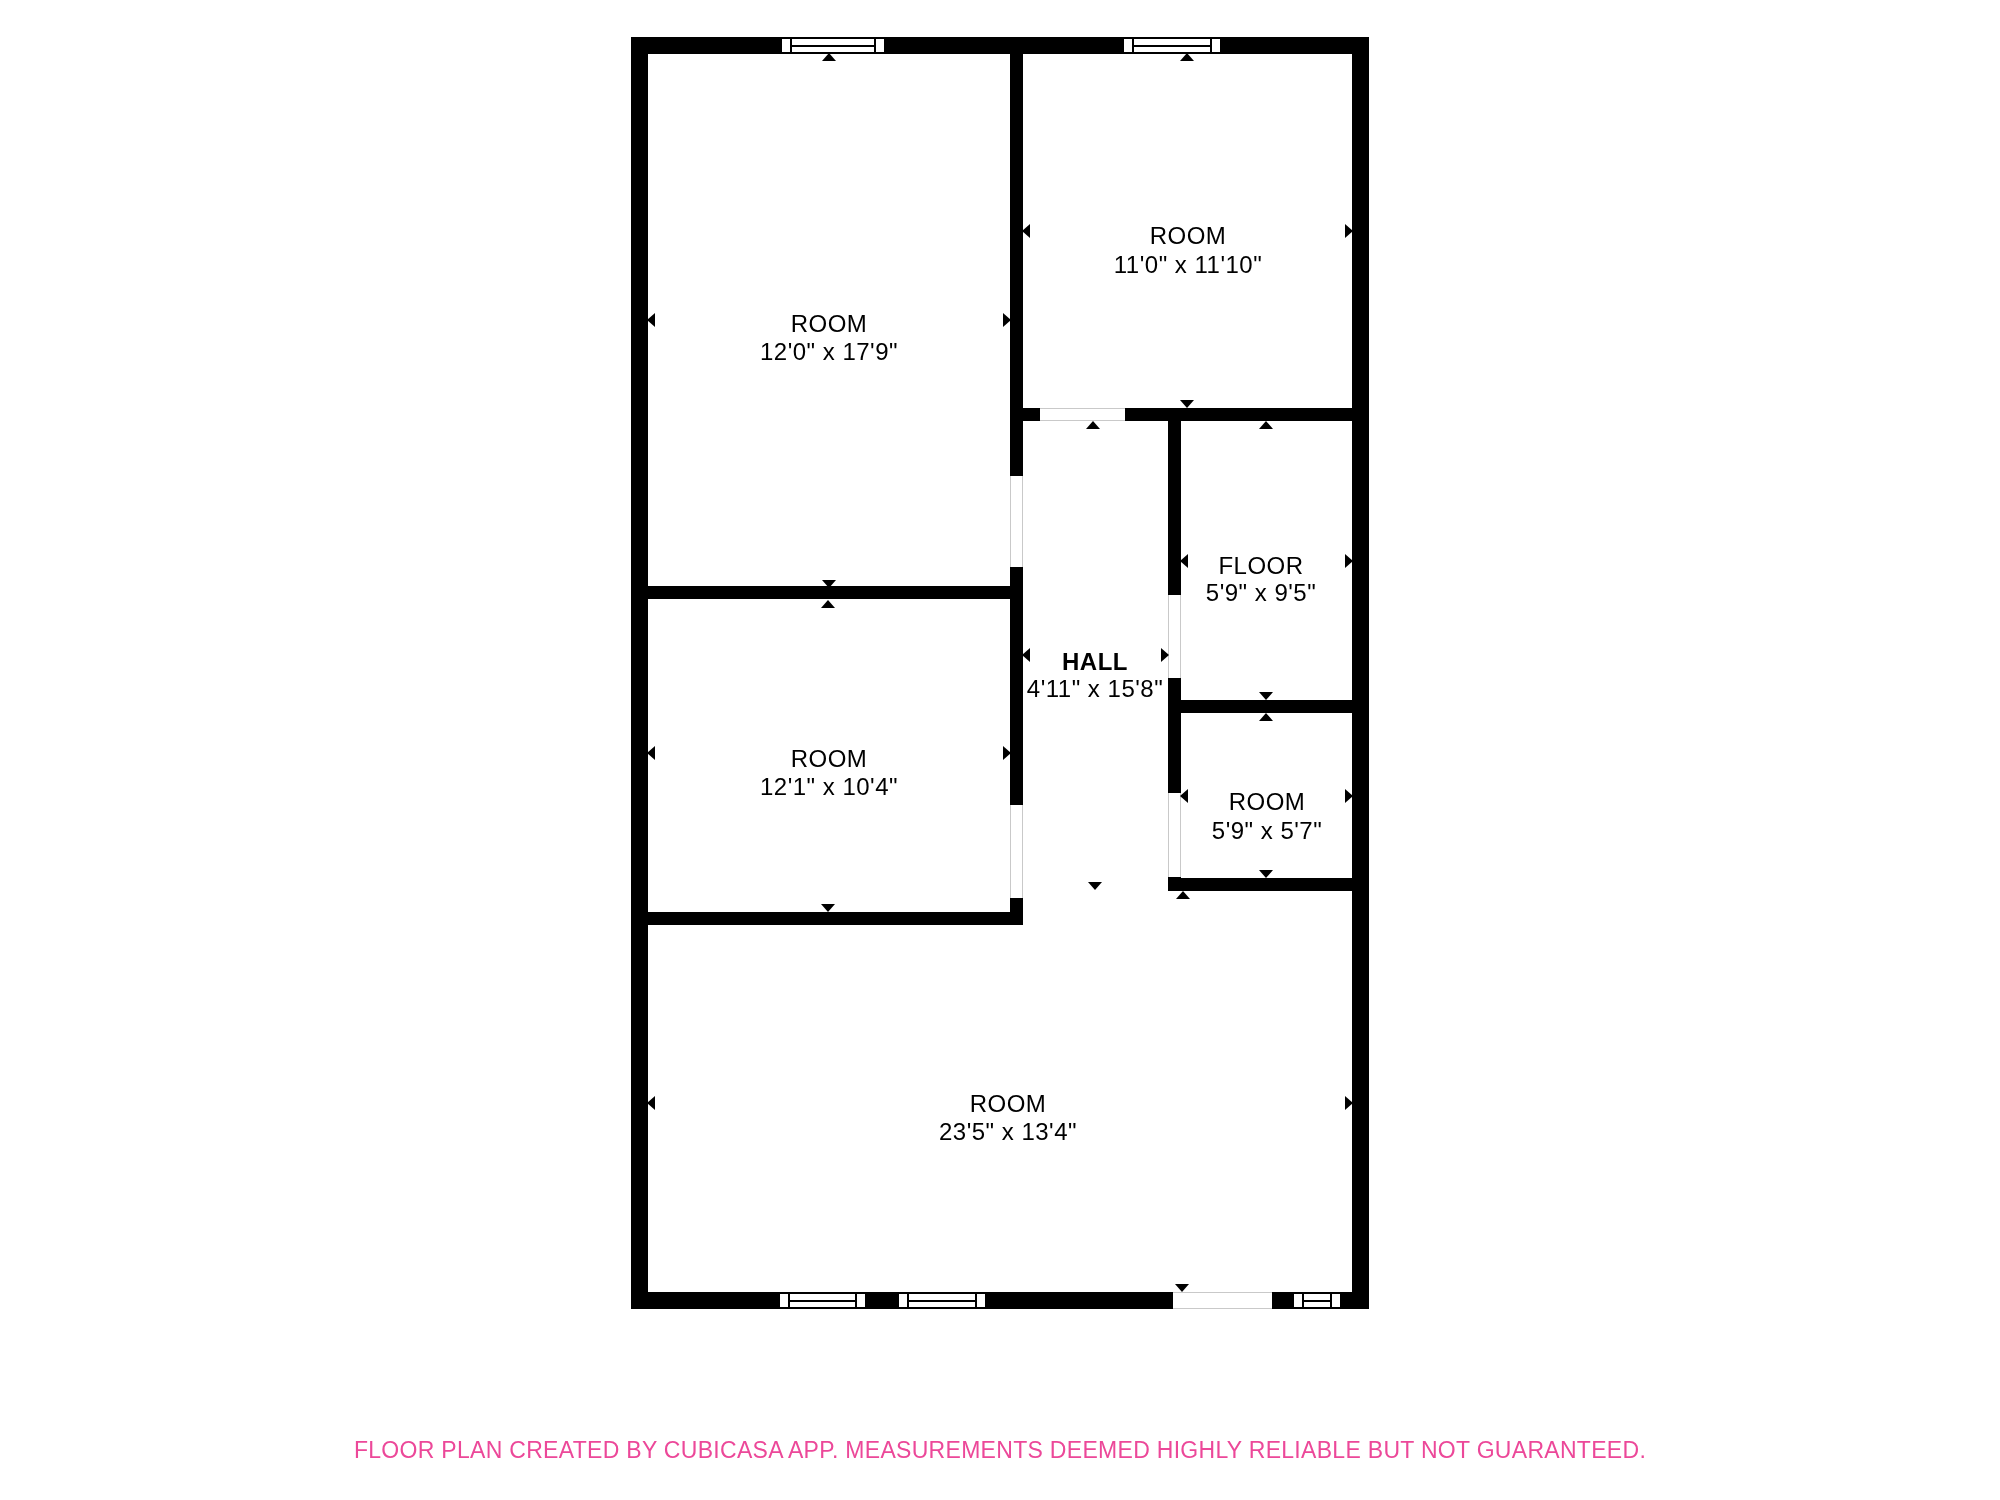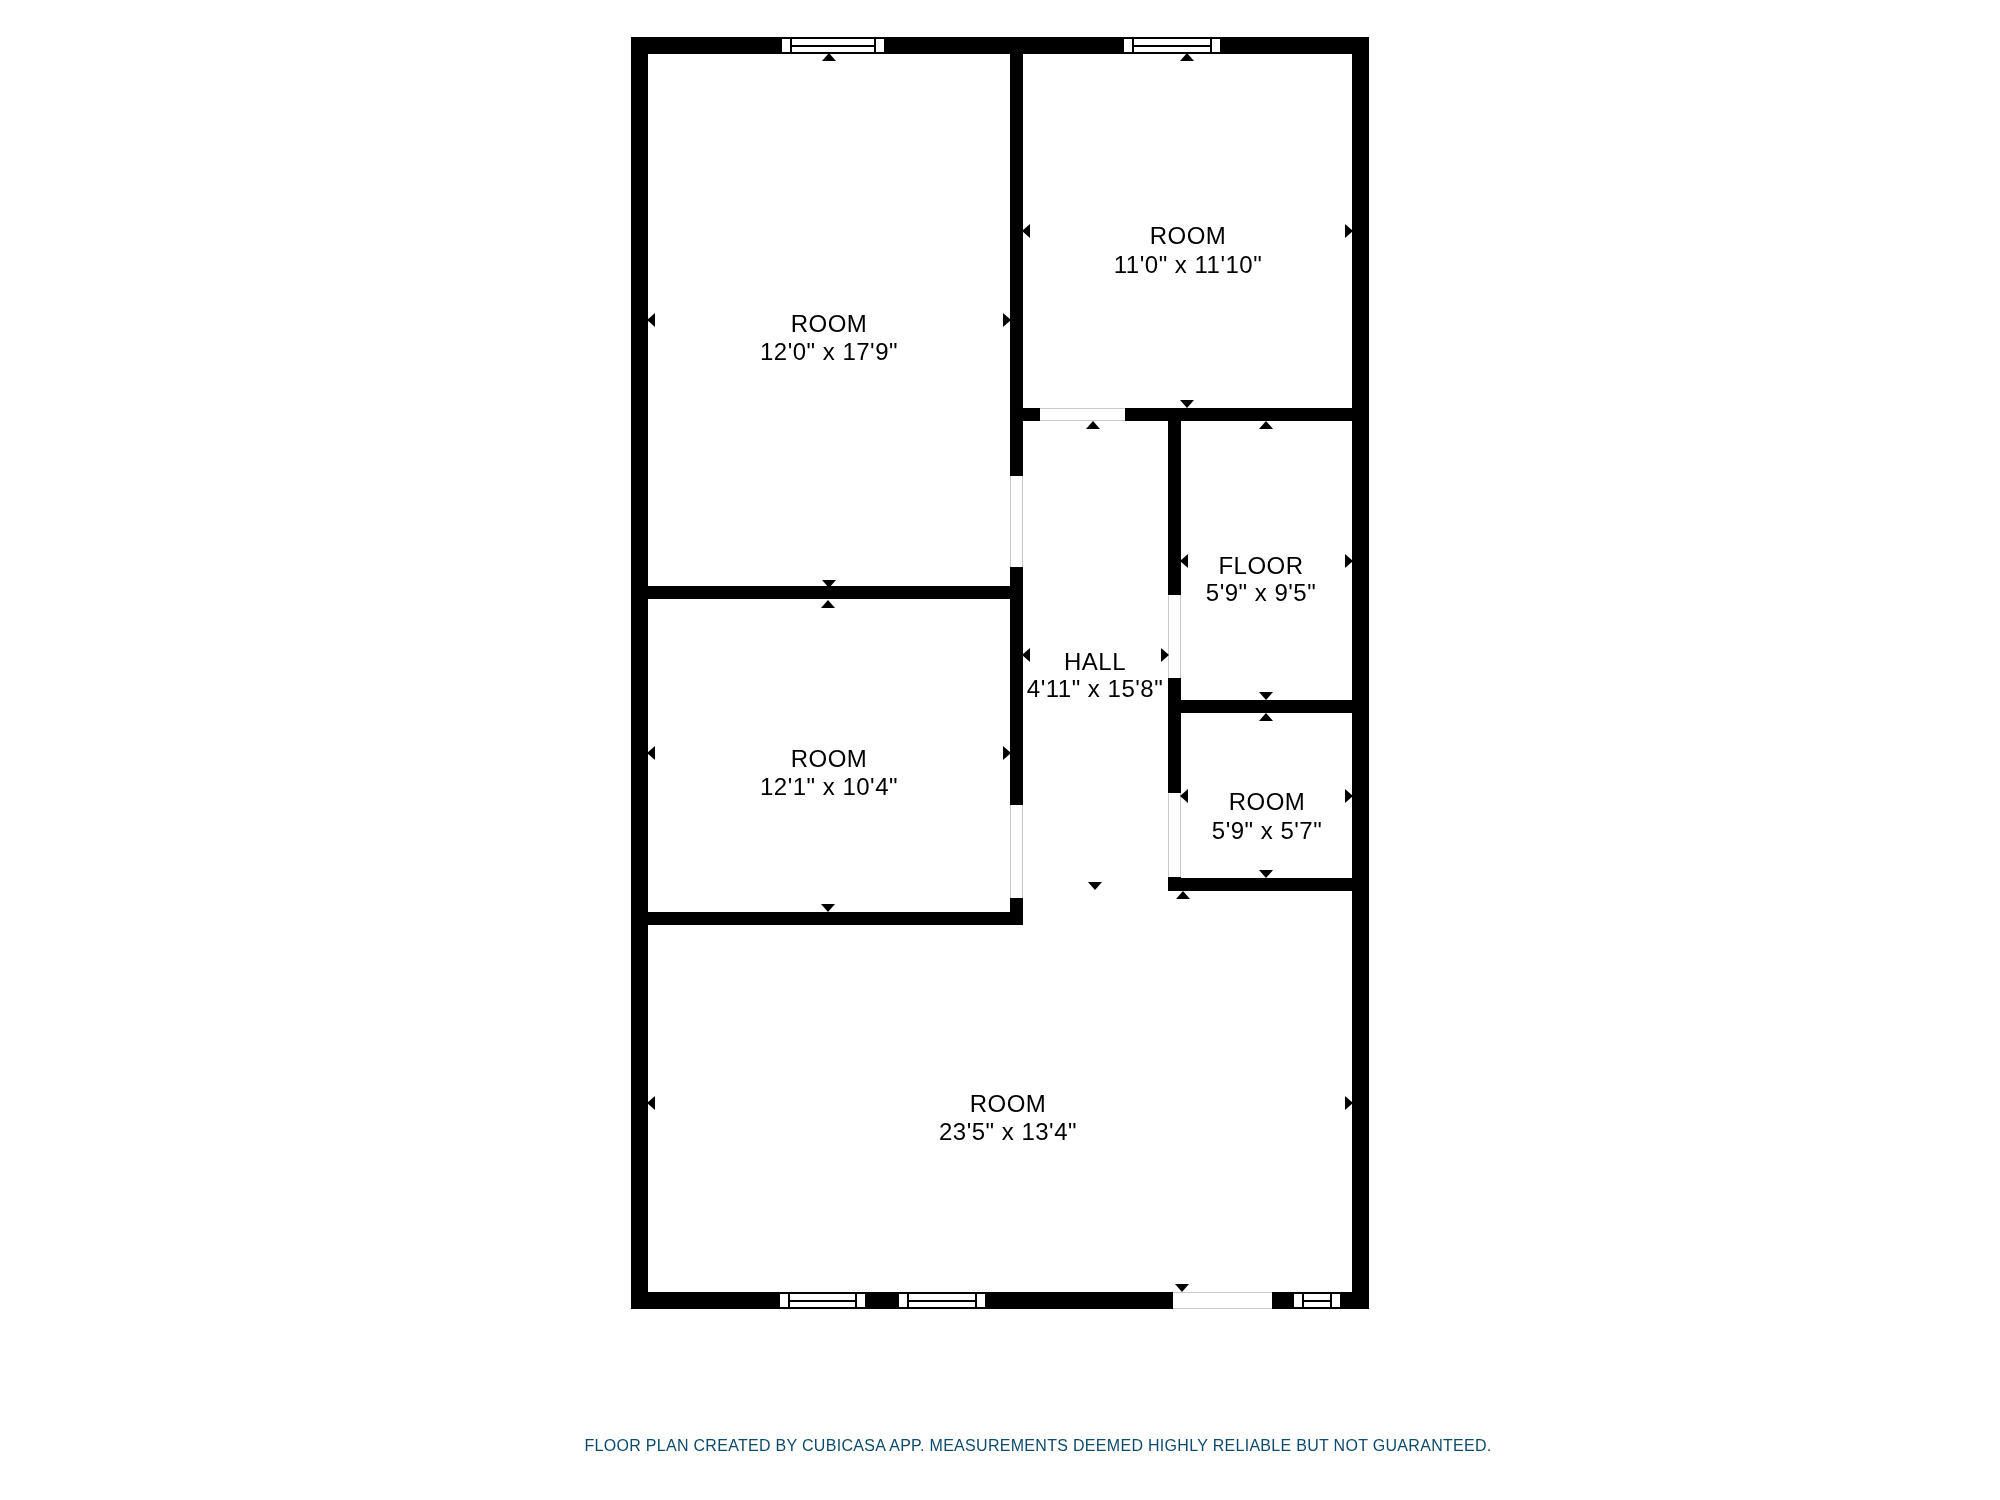--- a/index.html
+++ b/index.html
@@ -63,26 +63,26 @@
   .room-name, .room-dims {
     position: absolute;
     transform: translate(-50%, -50%);
     white-space: nowrap;
     color: #000000;
     font-size: 24px;
     letter-spacing: 0.5px;
   }
   #footer {
     position: absolute;
-    left: 1038px;
+    left: 1000px;
     top: 1437px;
     transform: translateX(-50%);
     white-space: nowrap;
-    color: #0c4a6e;
-    font-size: 16px;
+    color: #ec4899;
+    font-size: 23px;
     letter-spacing: 0.3px;
   }
 </style>
 </head>
 <body>
 
 <div id="plan">
     <div class="wall" style="left: 631px; top: 37px; width: 738px; height: 17px;"></div>
     <div class="wall" style="left: 631px; top: 1292px; width: 738px; height: 17px;"></div>
     <div class="wall" style="left: 631px; top: 37px; width: 17px; height: 1272px;"></div>
@@ -157,21 +157,21 @@
     <div class="arrow up" style="left: 1176px; top: 891px;"></div>
     <div class="arrow down" style="left: 1175px; top: 1284px;"></div>
     <div class="arrow left" style="left: 647px; top: 1096px;"></div>
     <div class="arrow right" style="left: 1345px; top: 1096px;"></div>
     <div class="room-name" style="left: 829px; top: 324px;">ROOM</div>
     <div class="room-dims" style="left: 829px; top: 352px;">12'0" x 17'9"</div>
     <div class="room-name" style="left: 1188px; top: 236px;">ROOM</div>
     <div class="room-dims" style="left: 1188px; top: 265px;">11'0" x 11'10"</div>
     <div class="room-name" style="left: 1261px; top: 566px;">FLOOR</div>
     <div class="room-dims" style="left: 1261px; top: 593px;">5'9" x 9'5"</div>
-    <div class="room-name" style="left: 1095px; top: 662px;">HALL</div>
+    <div class="room-name" style="left: 1095px; top: 662px; font-weight: bold;">HALL</div>
     <div class="room-dims" style="left: 1095px; top: 689px;">4'11" x 15'8"</div>
     <div class="room-name" style="left: 829px; top: 759px;">ROOM</div>
     <div class="room-dims" style="left: 829px; top: 787px;">12'1" x 10'4"</div>
     <div class="room-name" style="left: 1267px; top: 802px;">ROOM</div>
     <div class="room-dims" style="left: 1267px; top: 831px;">5'9" x 5'7"</div>
     <div class="room-name" style="left: 1008px; top: 1104px;">ROOM</div>
     <div class="room-dims" style="left: 1008px; top: 1132px;">23'5" x 13'4"</div>
   </div>
 
 <div id="footer">FLOOR PLAN CREATED BY CUBICASA APP. MEASUREMENTS DEEMED HIGHLY RELIABLE BUT NOT GUARANTEED.</div>

